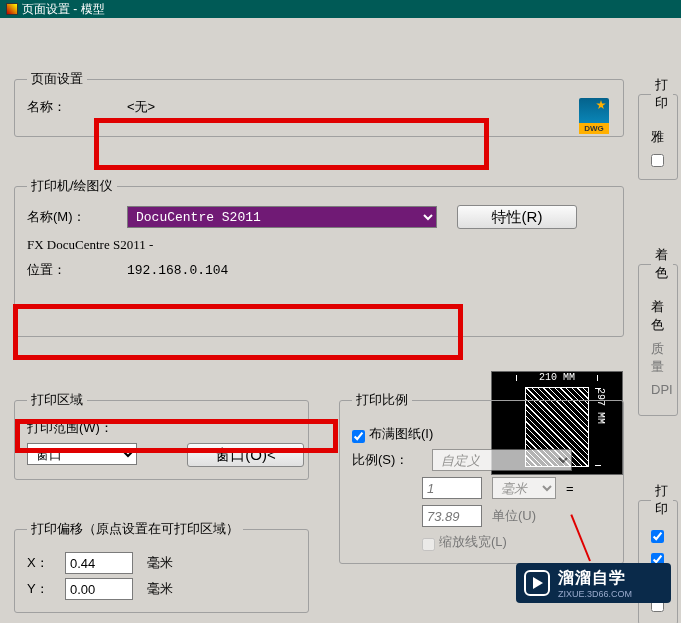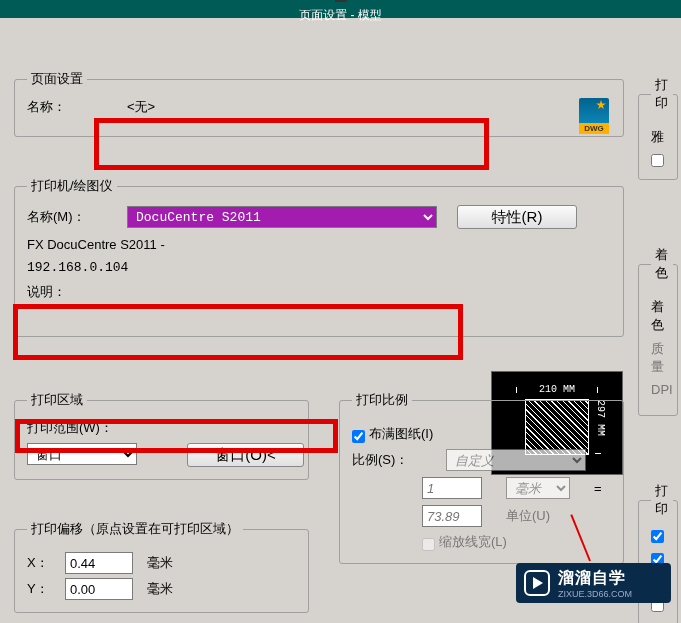--- a/index.html
+++ b/index.html
@@ -15,21 +15,20 @@
     .titlebar {
       background: #005a56;
       color: #fff;
       height: 18px;
       line-height: 18px;
       padding: 0 6px;
       font-size: 12px;
       display: flex;
       align-items: center;
       gap: 4px;
-      flex-direction: column;
     }
     .title-icon {
       width: 12px; height: 12px;
       background: linear-gradient(45deg, #b00, #ff0);
       border: 1px solid #333;
     }
     .content {
       padding: 12px 14px 8px 14px;
       display: flex;
       gap: 14px;
@@ -94,21 +93,21 @@
     .rb3 { left: 15px; top: 419px; width: 323px; height: 34px; }
     select, input[type="text"] {
       font-family: inherit;
       font-size: 13px;
       height: 22px;
       border: 1px solid #7b7b7b;
       background: #fff;
       padding: 0 4px;
     }
     select.highlighted {
-      background: #a21caf;
+      background: #701a75;
       color: #fff;
       font-family: "Courier New", monospace;
     }
     select.paper { width: 420px; }
     button {
       font-family: inherit;
       font-size: 15px;
       height: 24px;
       background: linear-gradient(#fbfbfb, #e0e0e0);
       border: 1px solid #888;
@@ -123,21 +122,21 @@
       width: 132px; height: 104px;
       background: #000;
       border: 1px solid #666;
       display: flex;
       align-items: center;
       justify-content: center;
       font-family: "Courier New", monospace;
       color: #fff;
     }
     .preview-inner {
-      width: 64px; height: 56px;
+      width: 64px; height: 80px;
       border: 1px solid #fff;
       background: repeating-linear-gradient(45deg, #000 0 3px, #fff 3px 4px);
       position: relative;
       margin-top: 8px;
     }
     .pv-top {
       position: absolute; top: -16px; left: -10px; right: -10px;
       display: flex; justify-content: space-between; align-items: center;
       font-size: 10px;
     }
@@ -160,21 +159,21 @@
       width: 1px;
       display: flex; flex-direction: column; justify-content: space-between;
     }
     .pv-mid2 .tick { height: 1px; width: 6px; background: #fff; }
     .offset-row { display: flex; align-items: center; margin-top: 4px; gap: 10px; }
     .offset-row .lab { width: 28px; }
     .offset-row input { width: 68px; }
     .offset-row .unit { width: 36px; margin-left: 4px; }
     .printer-block { min-height: 160px; position: relative; }
     .printer-block .row .label { width: 100px; }
-    .scale-row { display: flex; align-items: center; margin-top: 6px; gap: 24px; }
+    .scale-row { display: flex; align-items: center; margin-top: 6px; gap: 10px; }
     .scale-row input { width: 60px; }
     .scale-row select { width: 64px; }
     .muted { color: #777; }
     .checkbox-row { display: flex; align-items: flex-end; margin-top: 6px; }
     .watermark {
       position: absolute;
       right: 10px;
       bottom: 20px;
       width: 155px;
       height: 40px;
@@ -241,27 +240,25 @@
       <legend>打印机/绘图仪</legend>
       <div class="row">
         <span class="label">名称(M)：</span>
         <select class="highlighted" style="width:310px;font-size:13px;">
           <option>DocuCentre S2011</option>
         </select>
         <span style="width:20px"></span>
         <button style="width:120px">特性(R)</button>
       </div>
       <div class="row">
-        <span style="font-family:Liberation Sans, sans-serif">FX DocuCentre S2011 -</span>
+        <span style="font-family:Liberation Serif, serif">FX DocuCentre S2011 -</span>
       </div>
       <div class="row">
+        <span class="label">位置：</span>
         <span style="font-family:'Courier New',monospace">192.168.0.104</span>
-      </div>
-      <div class="row">
-        <span class="label">说明：</span>
       </div>
       <div class="preview-box">
         <div class="preview-inner">
           <div class="pv-top">
             <span class="tick"></span>
             <span>210 MM</span>
             <span class="tick"></span>
           </div>
           <div class="pv-mid">
             <span>297 MM</span>

